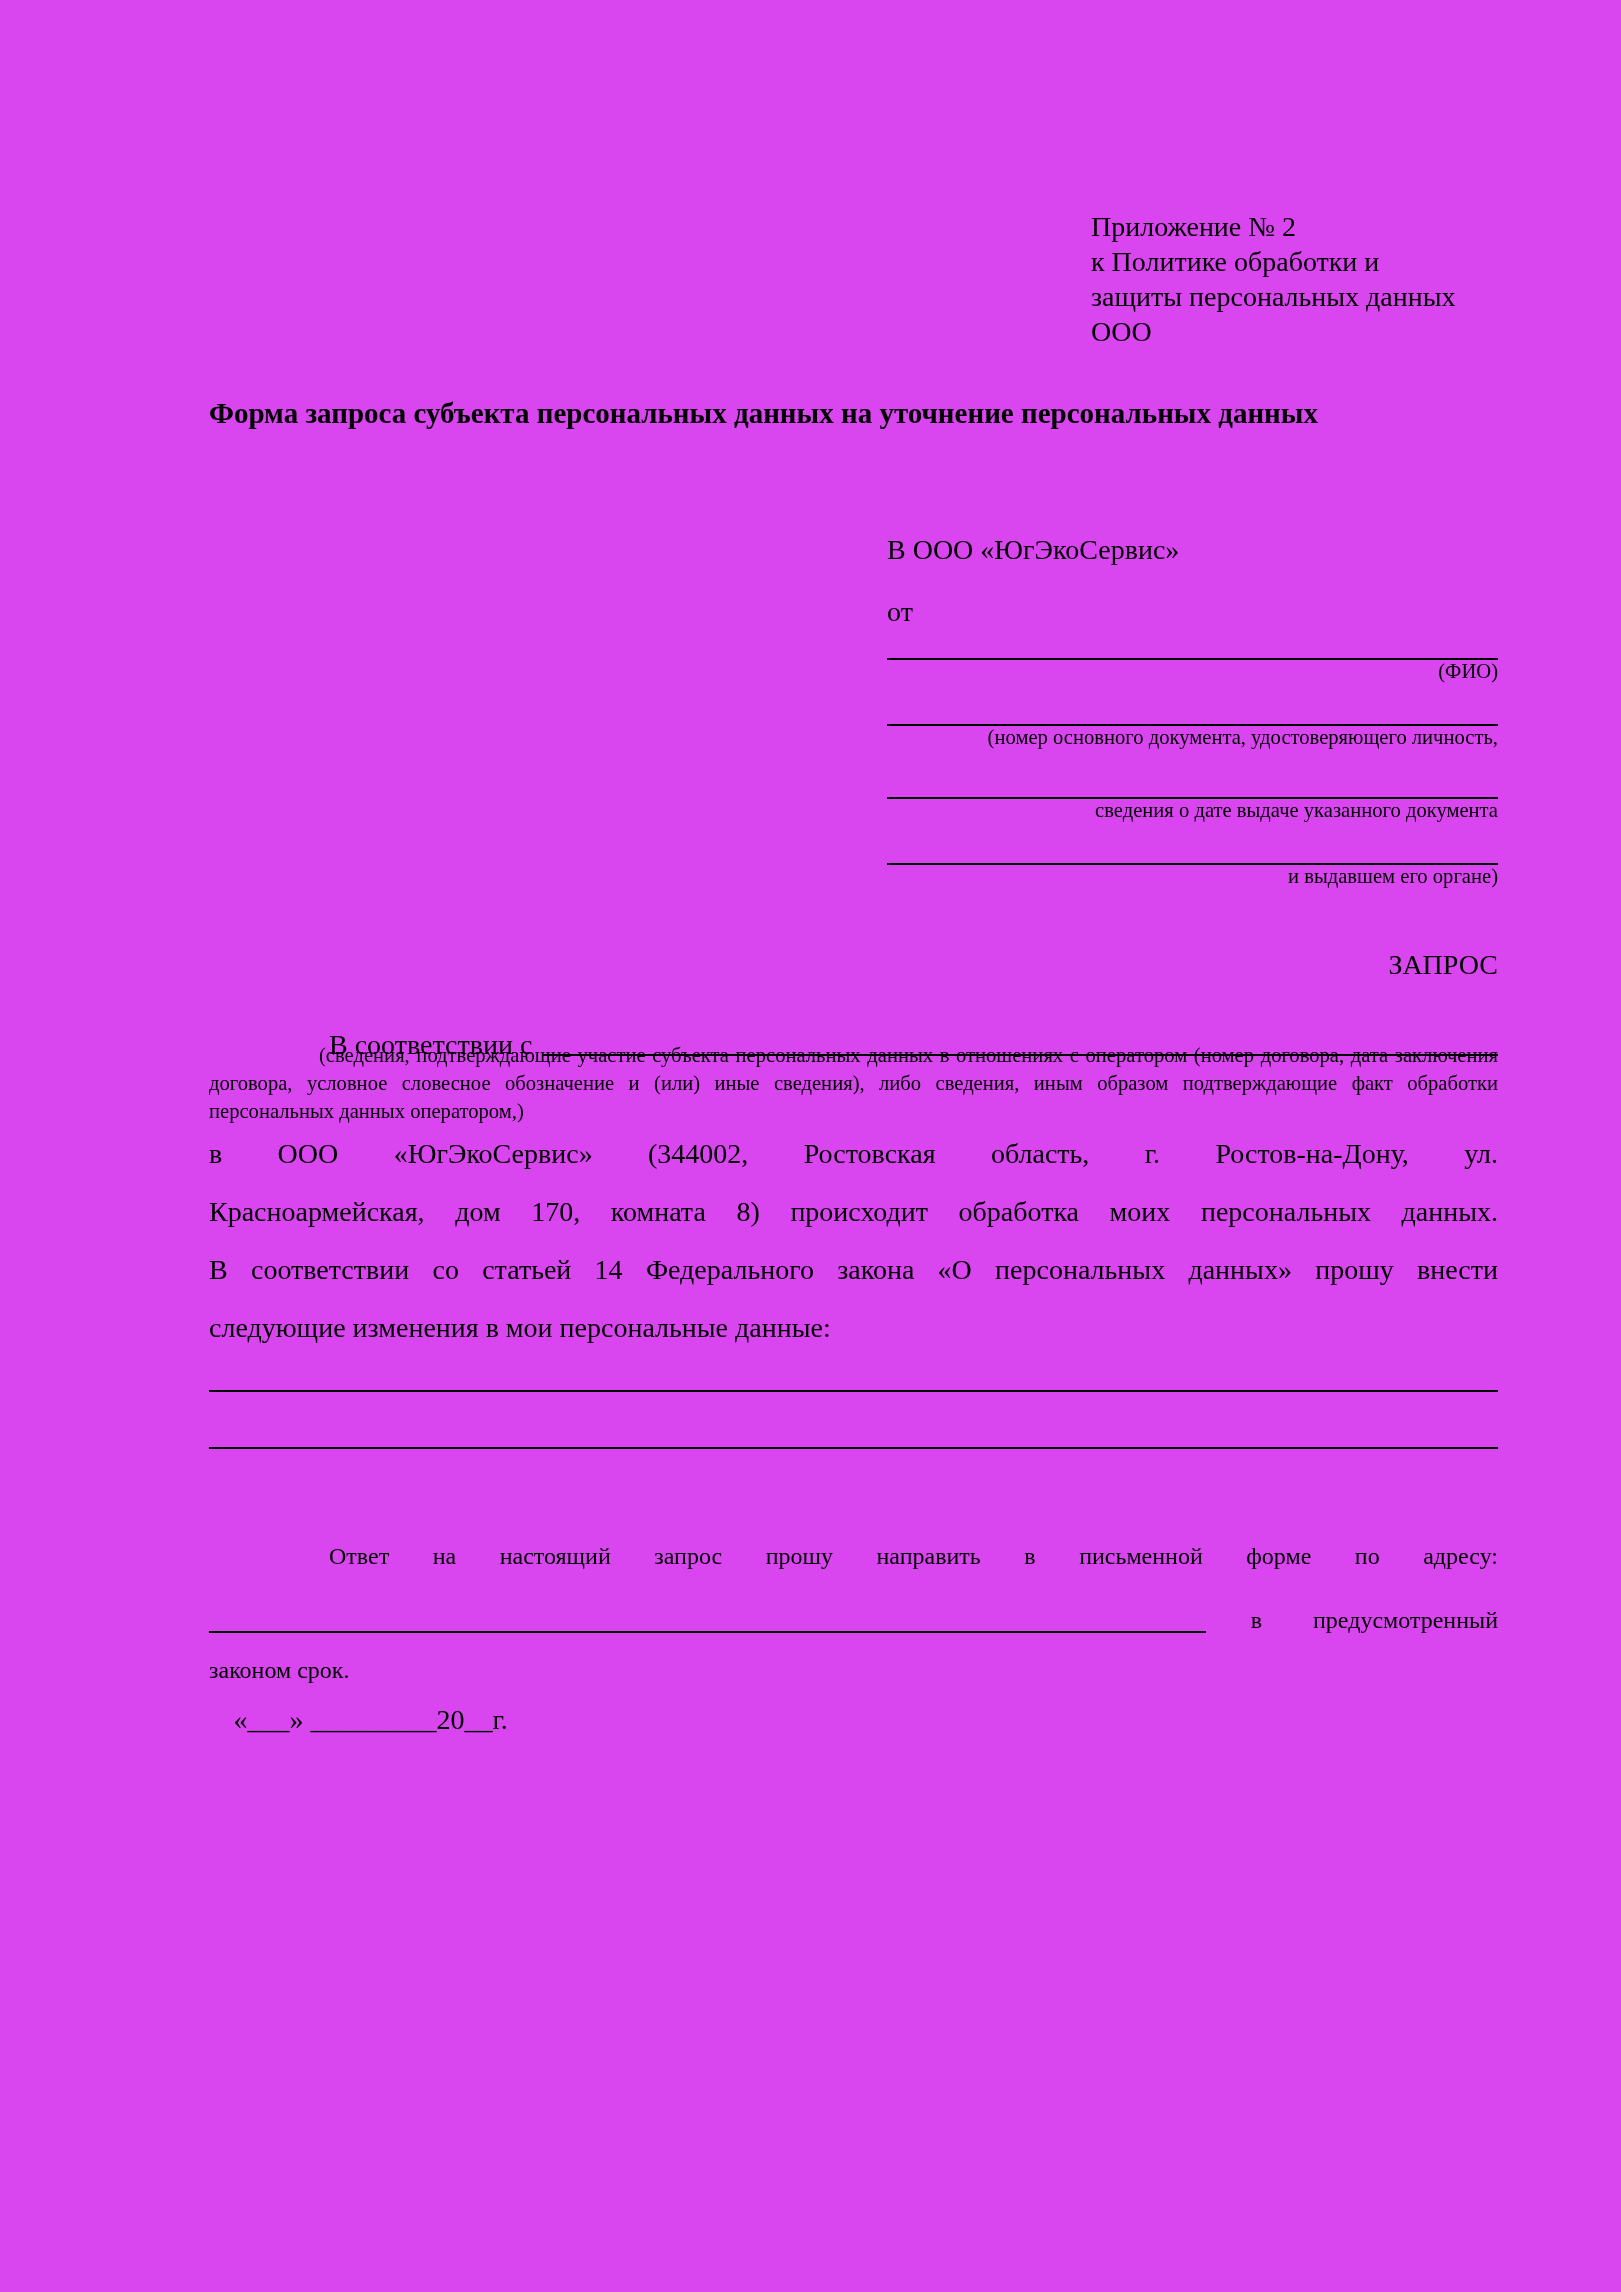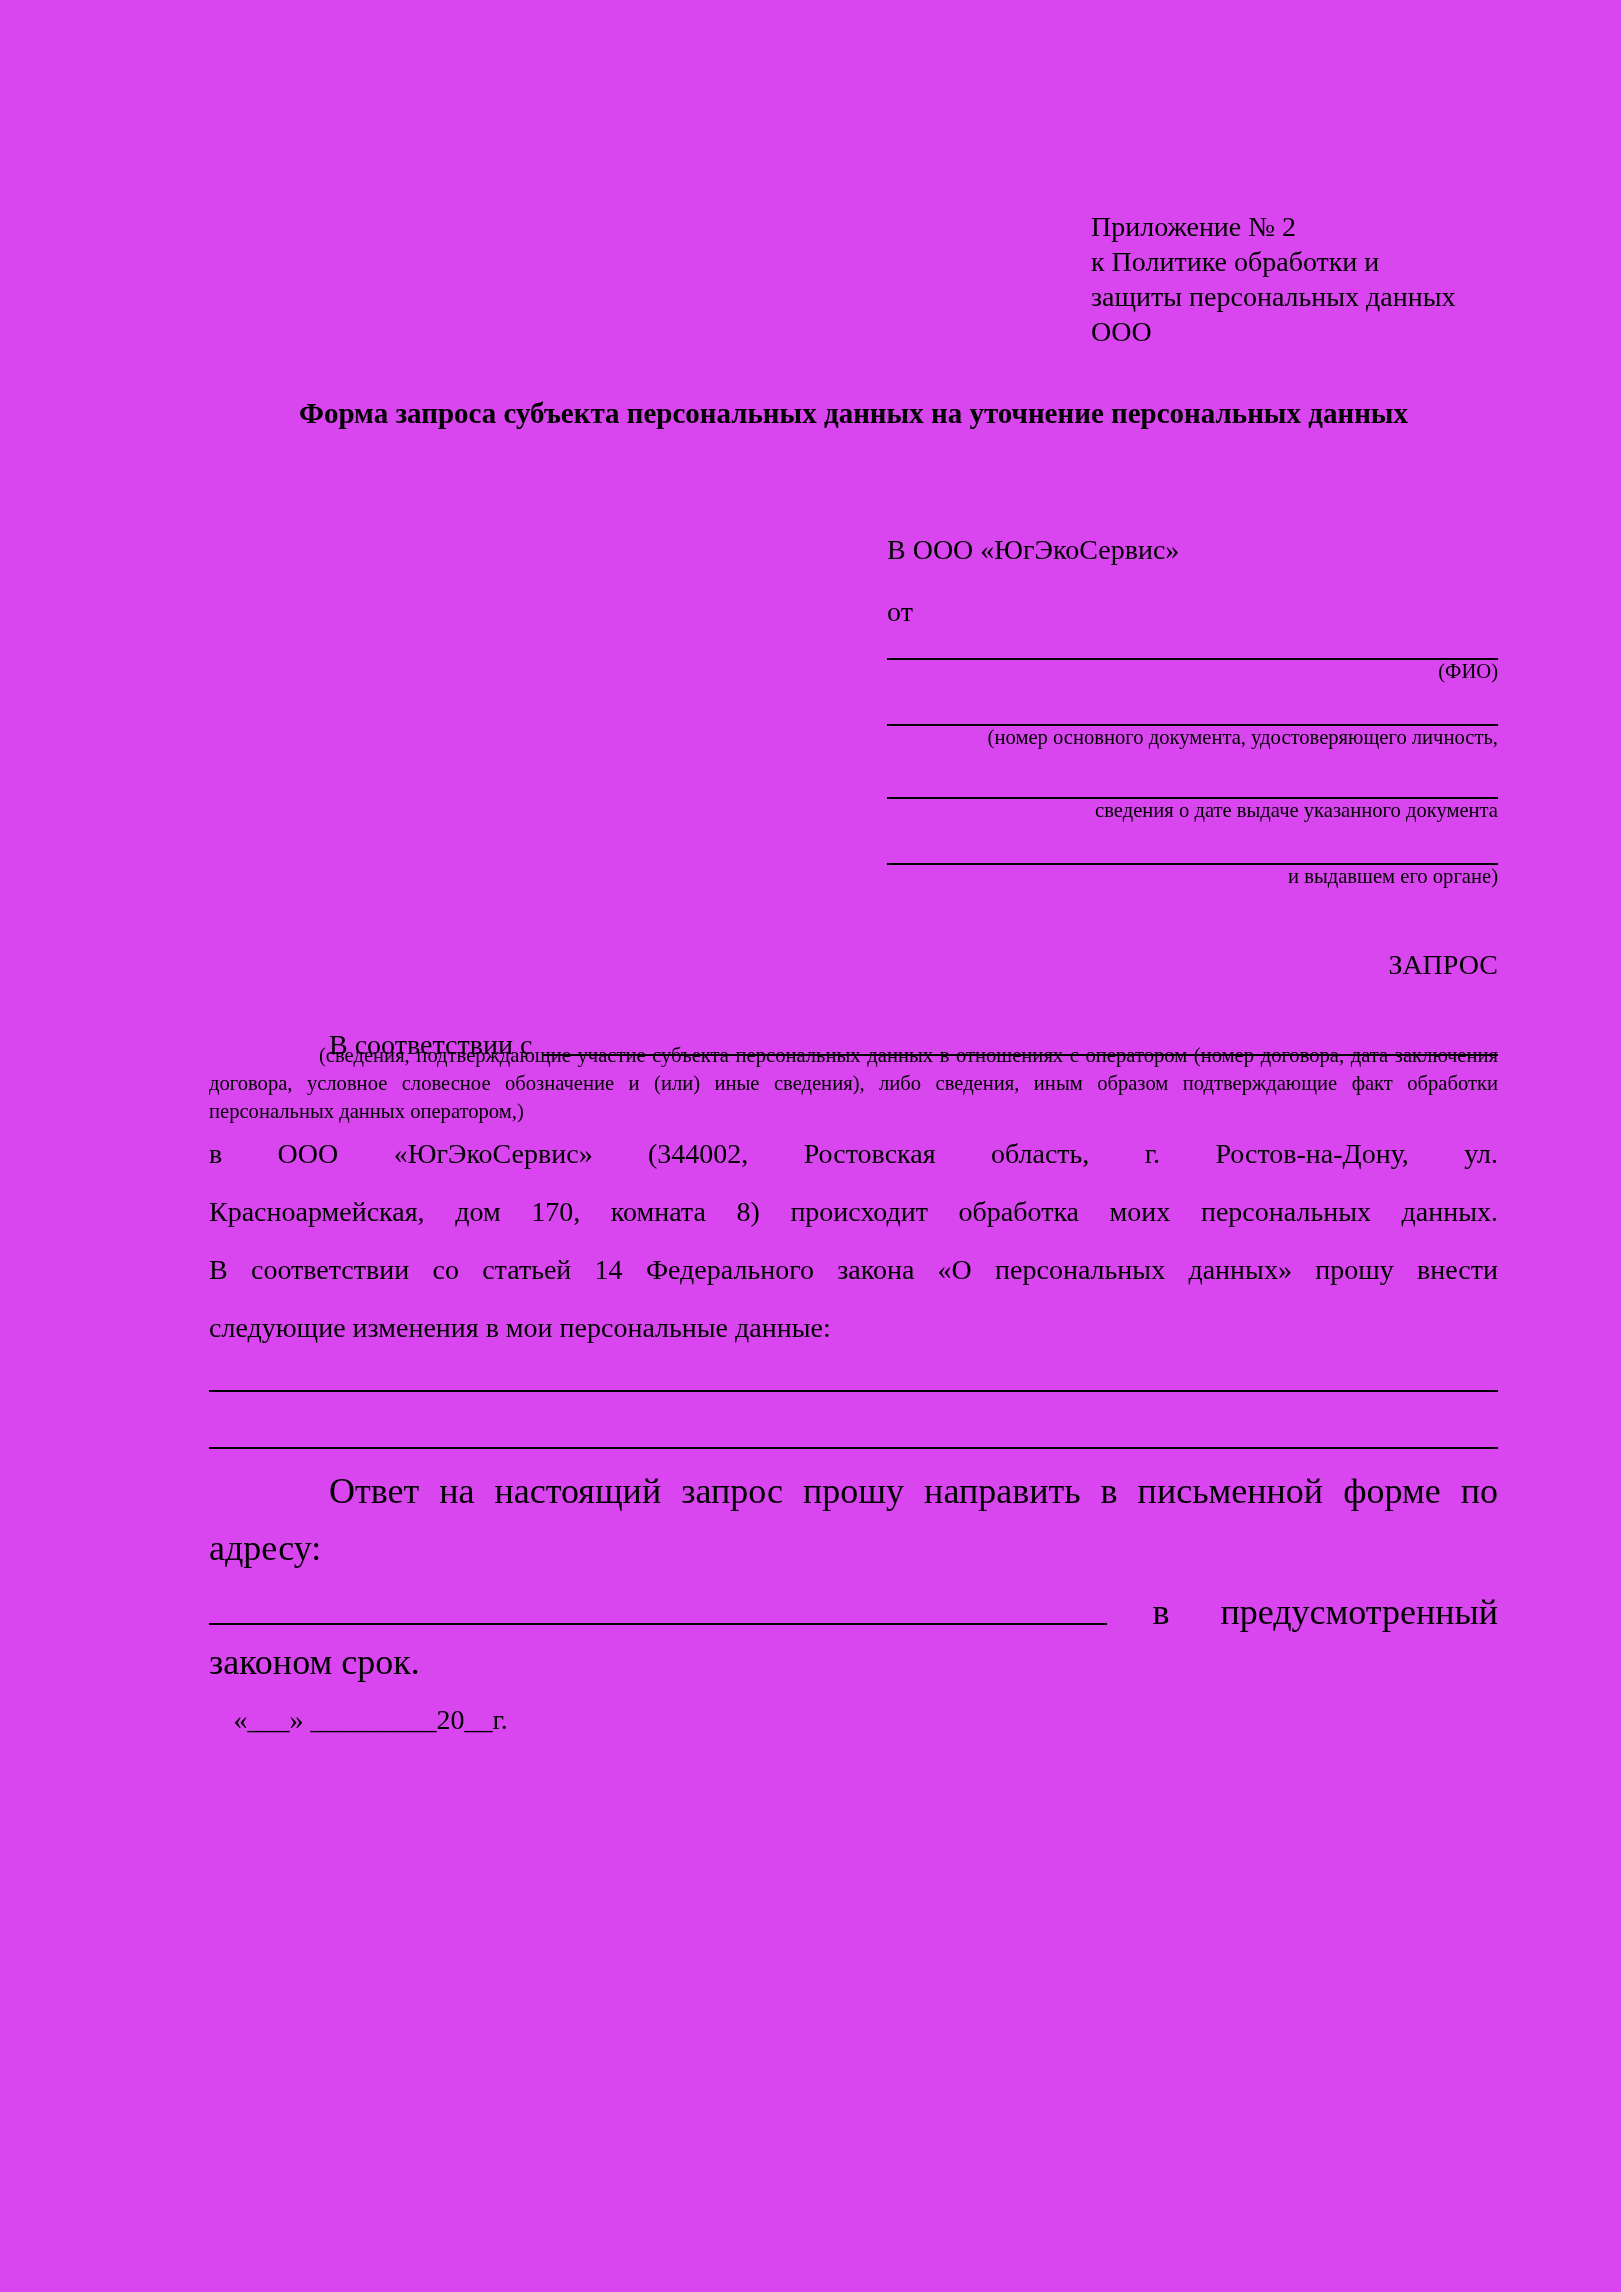--- a/index.html
+++ b/index.html
@@ -8,40 +8,40 @@
     width:1621px;height:2293px;
     margin:0 auto;
     background:#d946ef;
     font-family:"Liberation Serif","DejaVu Serif",serif;
     color:#000;
     overflow:hidden;
   }
   
   .annex{position:absolute;left:1091px;top:209px;width:421px;font-size:28px;line-height:35px;}
   
-  .doc-title{position:absolute;left:209px;top:390px;width:1289px;text-align:center;font-weight:bold;font-size:29px;line-height:46px;}
+  .doc-title{position:absolute;left:209px;top:390px;width:1289px;text-align:left;font-weight:bold;font-size:29px;line-height:46px;}
   
   .addressee{position:absolute;left:887px;top:532px;width:611px;font-size:28px;line-height:35px;}
   .addressee .from{margin-top:27.4px;}
   .fld-line{border-bottom:2px solid #000;}
   .fld-label{font-size:20.6px;line-height:22.5px;text-align:right;}
   .h1{height:29px}.h2{height:41px}.h3{height:49px}.h4{height:41px}
   
   .zapros{position:absolute;left:209px;top:947px;width:1289px;text-align:right;font-size:28px;line-height:35px;}
   .intro{position:absolute;left:209px;top:1028px;width:1289px;display:flex;align-items:flex-end;font-size:28px;line-height:33px;}
   .intro .lead{margin-left:120px;white-space:nowrap;}
   .fill{flex:1 1 auto;border-bottom:2px solid #000;margin-bottom:4.9px;margin-left:9.8px;}
   .fineprint{position:absolute;left:209px;top:1041px;width:1289px;font-size:20.6px;line-height:28px;text-align:justify;text-indent:110px;}
   .bodypar{position:absolute;left:209px;top:1125px;width:1289px;font-size:28px;}
   .bodypar .ln{line-height:58px;text-align:justify;text-align-last:justify;}
   .bodypar .ln.last{text-align:left;text-align-last:left;}
   .blank-a{position:absolute;left:209px;top:1390px;width:1289px;border-top:2px solid #000;}
   .blank-b{position:absolute;left:209px;top:1447px;width:1289px;border-top:2.9px solid #000;}
   
-  .reply{position:absolute;left:209px;top:1463px;width:1289px;font-size:36px;}
+  .reply{position:absolute;left:209px;top:1528px;width:1289px;font-size:24px;}
   .reply .r1{line-height:57px;text-indent:120px;text-align:justify;text-align-last:justify;}
   .reply .r2{height:57px;display:flex;align-items:flex-end;line-height:43px;}
   .reply .r2 .fill{margin-left:0;margin-bottom:8.8px;}
   .reply .r2 .w1{margin-left:45px;}
   .reply .r2 .w2{margin-left:51px;}
   .reply .r3{line-height:57px;}
   
   .footline{position:absolute;left:209px;top:1691px;width:1289px;font-size:28px;line-height:57px;display:flex;align-items:baseline;}
   .footline .date{padding-left:24.5px;white-space:nowrap;}
   .footline .sig{margin-left:auto;margin-right:93px;white-space:nowrap;display:flex;align-items:baseline;}

